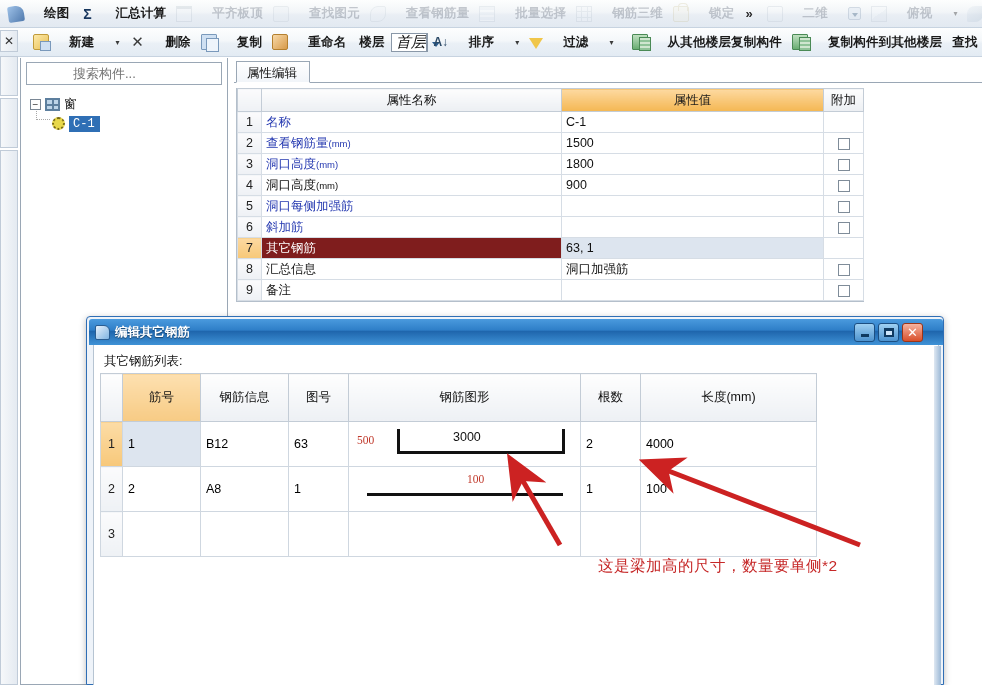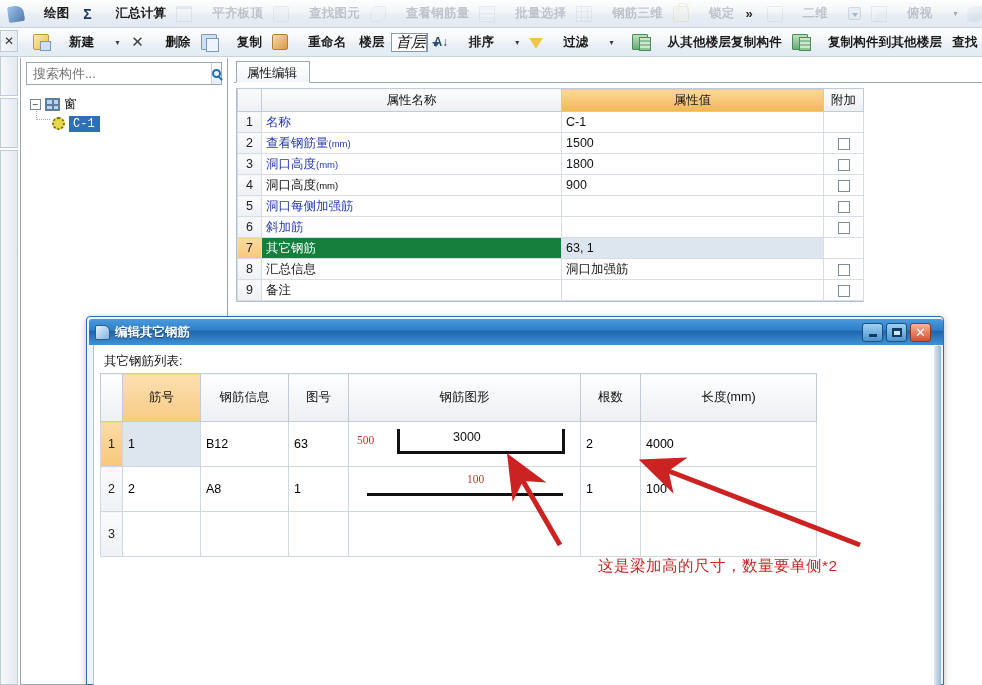--- a/index.html
+++ b/index.html
@@ -85,21 +85,21 @@
   #vs-a { top: 56px; height: 40px; }
   #vs-b { top: 98px; height: 50px; }
   #vs-c { top: 150px; height: 535px; }
 
   
   #leftpanel { position: absolute; left: 20px; top: 58px; width: 208px; height: 627px;
       background: #fff; border: 1px solid #9aa7b5; border-top: none; }
   #searchbar { position: absolute; left: 26px; top: 62px; width: 196px; height: 23px;
       background: #fff; border: 1px solid #9aa7b5; display: flex; align-items: center; }
   #searchbar input { flex: 1; border: none; outline: none; font-size: 13px; color: #0f766e;
-      padding-left: 6px; font-family: Liberation Sans, sans-serif; background: transparent; }
+      padding-left: 6px; font-family: Liberation Sans, sans-serif; background: transparent; margin-left: 40px; }
   .search-icon-btn { width: 26px; height: 21px; display:flex; align-items:center; justify-content:center;
       background: linear-gradient(to bottom,#fbfdff,#e6eef7); border-left: 1px solid #c4d0dd; }
   .mag { width: 9px; height: 9px; border: 2px solid #1f6fb5; border-radius: 50%; position: relative; display:inline-block; }
   .mag::after { content:""; position:absolute; right:-4px; bottom:-3px; width:6px; height:2px; background:#1f6fb5; transform: rotate(45deg); }
 
   .tree { position: absolute; left: 30px; top: 95px; width: 190px; }
   .tree-row { display: flex; align-items: center; height: 19px; gap: 4px; }
   .tree-row.child { padding-left: 22px; }
   .expander { width: 11px; height: 11px; border: 1px solid #7a8795; background: #fff;
       display:flex; align-items:center; justify-content:center; font-size:10px; line-height:9px; color:#333; }
@@ -133,31 +133,31 @@
   .ptable td.name { color: #2438b0; }
   .ptable td.name.dark { color: #111; }
   .ptable td.val { color: #111; }
   .ptable col.c-num { width: 24px; }
   .ptable col.c-name { width: 300px; }
   .ptable col.c-val { width: 262px; }
   .ptable col.c-att { width: 40px; }
   .ptable td.att { text-align: center; background: #fff; }
   .chk { display: inline-block; width: 12px; height: 12px; border: 1px solid #7f8c99; background: #fff; vertical-align: middle; }
   tr.sel td.num { background: linear-gradient(to bottom,#fcd9a1,#f7c878); color:#222; }
-  tr.sel td.name { background: #15803d; color: #fff; margin-left: 9px; }
+  tr.sel td.name { background: #7f1d1d; color: #fff; margin-left: 9px; }
   tr.sel td.val { background: #dde5ef; }
   .unit { font-size: 9.5px; }
 
   
   #dialog { position: absolute; left: 86px; top: 316px; width: 858px; height: 369px;
       background: #eef3f9; border: 1px solid #2f6eb5; border-radius: 4px 4px 0 0;
       box-shadow: 0 2px 7px rgba(0,0,0,.28); }
   #dlg-title { position: absolute; left: 2px; top: 2px; width: 854px; height: 26px;
       background: linear-gradient(to bottom,#4a9ade 0%,#2f7fc8 42%,#1f66ad 48%,#3f92d6 100%);
-      border-radius: 3px 3px 0 0; display: flex; align-items: center; padding: 0 12px 0 6px; }
+      border-radius: 3px 3px 0 0; display: flex; align-items: center; padding: 0 20px 0 6px; }
   #dlg-title .t-ico { width: 15px; height: 15px; background: linear-gradient(135deg,#e7f1fb,#7fb4e2);
       border: 1px solid #2a5d91; border-radius: 2px 6px 2px 2px; margin-right: 5px; }
   #dlg-title .t-text { color: #fff; font-size: 12.5px; font-weight: bold; text-shadow: 0 1px 1px rgba(0,0,0,.45); }
   .win-btns { margin-left: auto; display: flex; gap: 3px; }
   .wb { width: 21px; height: 19px; border: 1px solid #1c4f82; border-radius: 3px;
       background: linear-gradient(to bottom,#9fd0f2,#4d93cf); display:flex;align-items:center;justify-content:center; }
   .wb.close { background: linear-gradient(to bottom,#f6b3a0,#d94f2a); border-color:#9c3518; }
   .wb i { display:block; }
   .wb.min i { width: 8px; height: 3px; background: #103a60; margin-top: 6px; }
   .wb.max i { width: 10px; height: 9px; border: 2px solid #103a60; border-top-width: 3px; background:#cfe6fa; }

